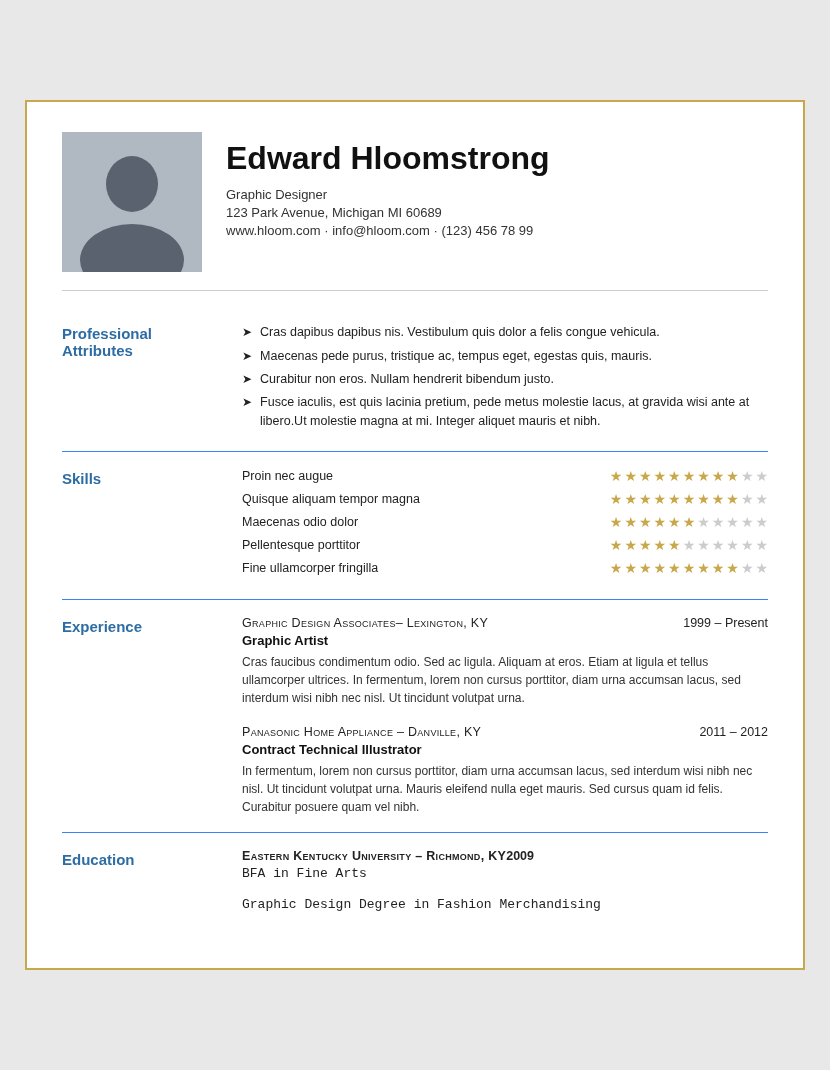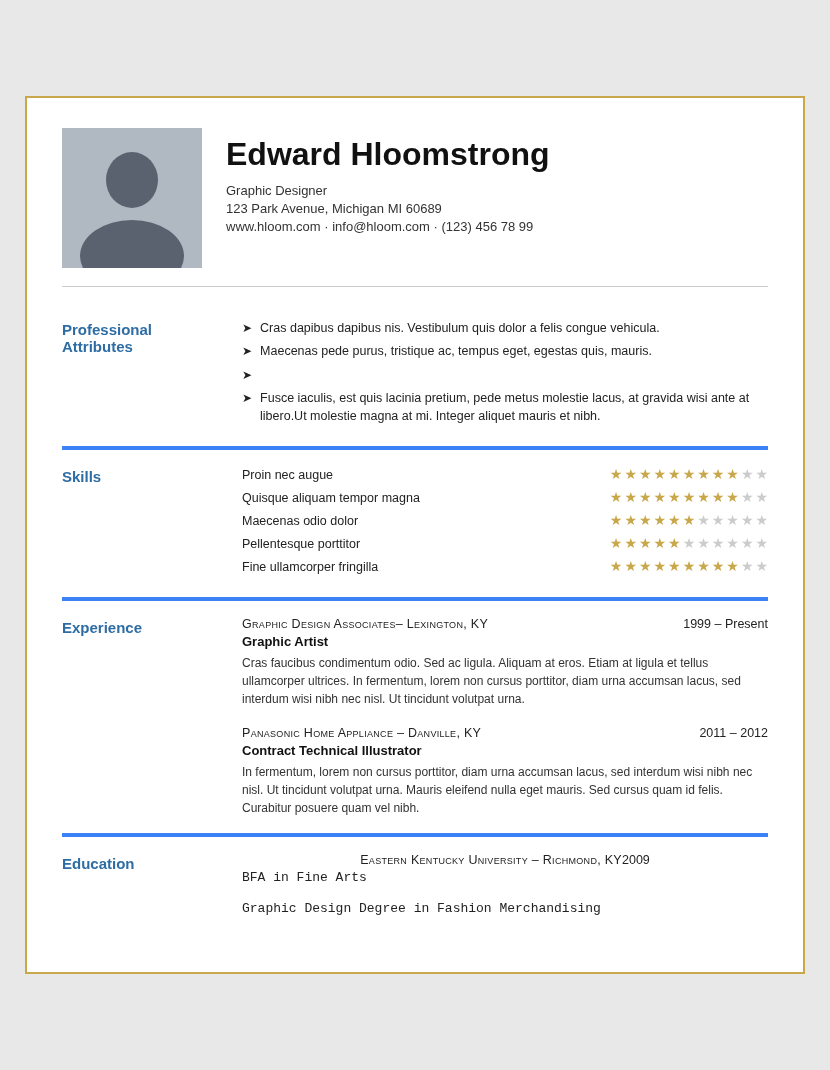--- a/index.html
+++ b/index.html
@@ -69,21 +69,21 @@
       font-size: 13px;
       color: #333;
       font-family: Arial, sans-serif;
     }
 
     
     .section {
       display: flex;
       gap: 20px;
       padding: 16px 0;
-      border-bottom: 4px solid #3b82f6;
+      border-bottom: 1px solid #3b82f6;
     }
     .section-label {
       width: 160px;
       flex-shrink: 0;
       color: #2e6da4;
       font-size: 15px;
       font-weight: bold;
       font-family: Arial, sans-serif;
       padding-top: 2px;
     }
@@ -175,23 +175,24 @@
       line-height: 1.5;
     }
 
     
     .edu-entry {
       margin-bottom: 16px;
     }
     .edu-entry:last-child { margin-bottom: 0; }
     .edu-header {
       display: flex;
-      justify-content: center;
+      justify-content: flex-start;
       align-items: baseline;
       margin-bottom: 3px;
+      font-weight: bold;
     }
     .edu-school {
       font-size: 12.5px;
       font-variant: small-caps;
       color: #222;
       font-family: Arial, sans-serif;
       letter-spacing: 0.3px;
     }
     .edu-year {
       font-size: 12.5px;
@@ -238,20 +239,21 @@
         <li>
           <span class="arrow">➤</span>
           <span>Cras dapibus dapibus nis. Vestibulum quis dolor a felis congue vehicula.</span>
         </li>
         <li>
           <span class="arrow">➤</span>
           <span>Maecenas pede purus, tristique ac, tempus eget, egestas quis, mauris.</span>
         </li>
         <li>
           <span class="arrow">➤</span>
+          <span>Curabitur non eros. Nullam hendrerit bibendum justo.</span>
         </li>
         <li>
           <span class="arrow">➤</span>
           <span>Fusce iaculis, est quis lacinia pretium, pede metus molestie lacus, at gravida wisi ante at libero.Ut molestie magna at mi. Integer aliquet mauris et nibh.</span>
         </li>
       </ul>
     </div>
   </div>
 
   <div class="section">

